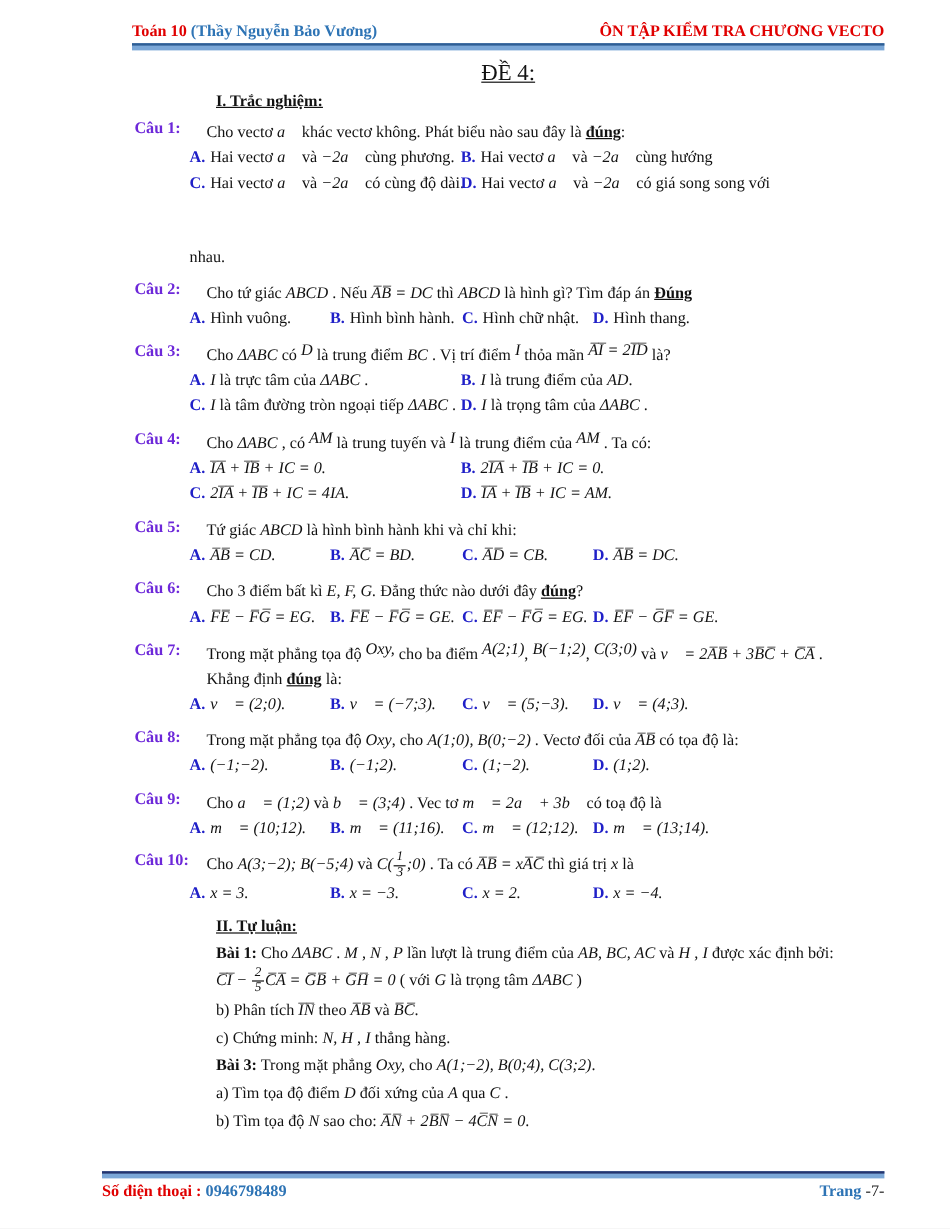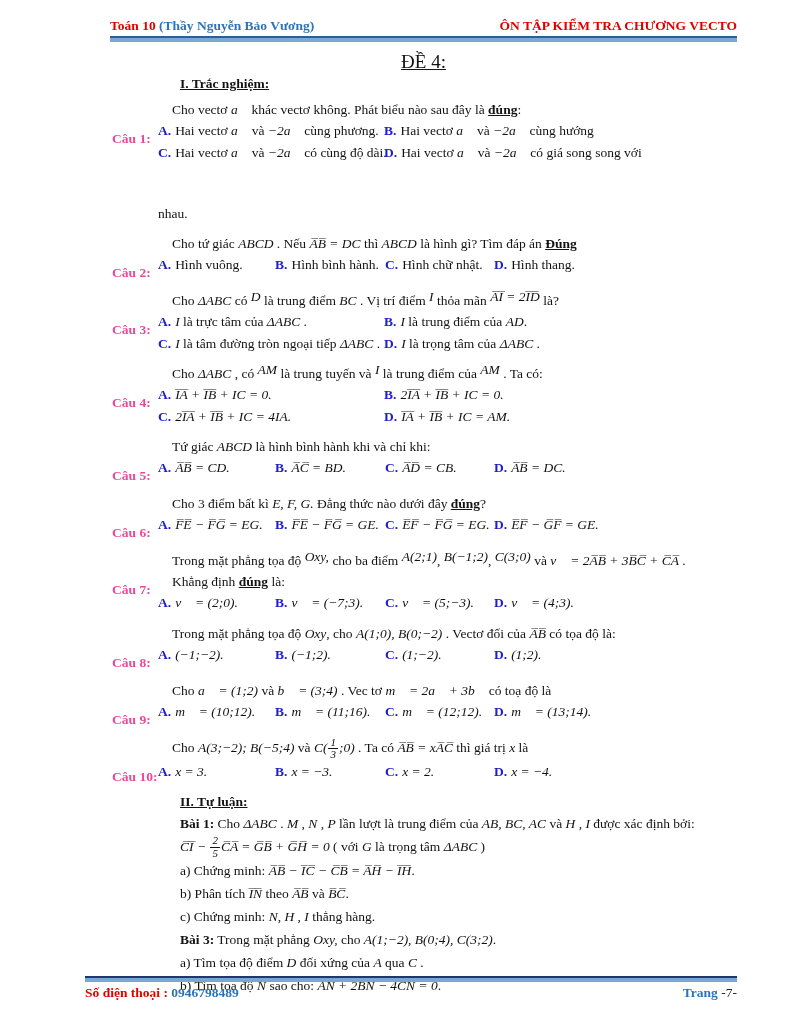--- a/index.html
+++ b/index.html
@@ -15,21 +15,21 @@
   .hdr .left .blue{color:#2e74b5;}
   .hdr .right{color:#e00000;text-align:center;}
   .rule{height:4px;background:#7ba7d7;border-top:2px solid #2e5e94;margin-top:2px;}
   
   .doc-title{text-align:center;font-weight:normal;font-size:19px;margin:9px 0 3px 0;}
   .doc-title span{text-decoration:underline;}
   .sec-head{font-weight:bold;margin:2px 0 7px 70px;}
   .sec-head span{text-decoration:underline;}
   
   .q{display:flex;margin-bottom:9px;}
-  .q-label{width:60px;flex-shrink:0;color:#ec4899;font-weight:bold;padding-left:2px;margin-top:32px;}
+  .q-label{width:60px;flex-shrink:0;color:#6d28d9;font-weight:bold;padding-left:2px;}
   .q-body{flex:1;min-width:0;}
   .q-stem{line-height:21px;}
   .q-stem2{line-height:21px;}
   .options{display:grid;margin-left:-14px;line-height:21.5px;white-space:nowrap;}
   .options.c2{grid-template-columns:226px 1fr;}
   .options.c4{grid-template-columns:117px 110px 109px 1fr;}
   .opt-key{color:#2020c8;font-weight:bold;margin-right:4px;}
   .cont{margin-left:-14px;line-height:21px;margin-top:40px;}
   
   .tl{margin-top:3px;}
@@ -207,21 +207,20 @@
 </div>
 
     <div class="tl">
       <div class="sec-head" style="margin-left:70px;margin-bottom:2px;"><span>II. Tự luận:</span></div>
       <div id="essay-lines">
           <div class="tl-line"><span class="bd">Bài 1:</span><span class=""> Cho </span><span class="it">ΔABC</span><span class=""> . </span><span class="it">M , N , P</span><span class=""> lần lượt là trung điểm của </span><span class="it">AB, BC, AC</span><span class=""> và </span><span class="it">H , I</span><span class=""> được xác định bởi:</span></div>
           <div class="tl-line"><span class="it">C̅I̅ − </span><span class="frac">
               <span class="fn">2</span>
               <span class="fd">5</span>
             </span><span class="it">C̅A̅ = G̅B̅ + G̅H̅ = 0</span><span class=""> ( với </span><span class="it">G</span><span class=""> là trọng tâm </span><span class="it">ΔABC</span><span class=""> )</span></div>
-          <div class="tl-line"><span class="">a) Chứng minh: </span><span class="it">A̅B̅ − I̅C̅ − C̅B̅ = A̅H̅ − I̅H̅</span><span class="">.</span></div>
           <div class="tl-line"><span class="">b) Phân tích </span><span class="it">I̅N̅</span><span class=""> theo </span><span class="it">A̅B̅</span><span class=""> và </span><span class="it">B̅C̅</span><span class="">.</span></div>
           <div class="tl-line"><span class="">c) Chứng minh: </span><span class="it">N, H , I</span><span class=""> thẳng hàng.</span></div>
           <div class="tl-line"><span class="bd">Bài 3:</span><span class=""> Trong mặt phẳng </span><span class="it">Oxy,</span><span class=""> cho </span><span class="it">A(1;−2), B(0;4), C(3;2)</span><span class="">.</span></div>
           <div class="tl-line"><span class="">a) Tìm tọa độ điểm </span><span class="it">D</span><span class=""> đối xứng của </span><span class="it">A</span><span class=""> qua </span><span class="it">C</span><span class=""> .</span></div>
           <div class="tl-line"><span class="">b) Tìm tọa độ </span><span class="it">N</span><span class=""> sao cho: </span><span class="it">A̅N̅ + 2B̅N̅ − 4C̅N̅ = 0</span><span class="">.</span></div>
         </div>
     </div>
 
   </div>
 

